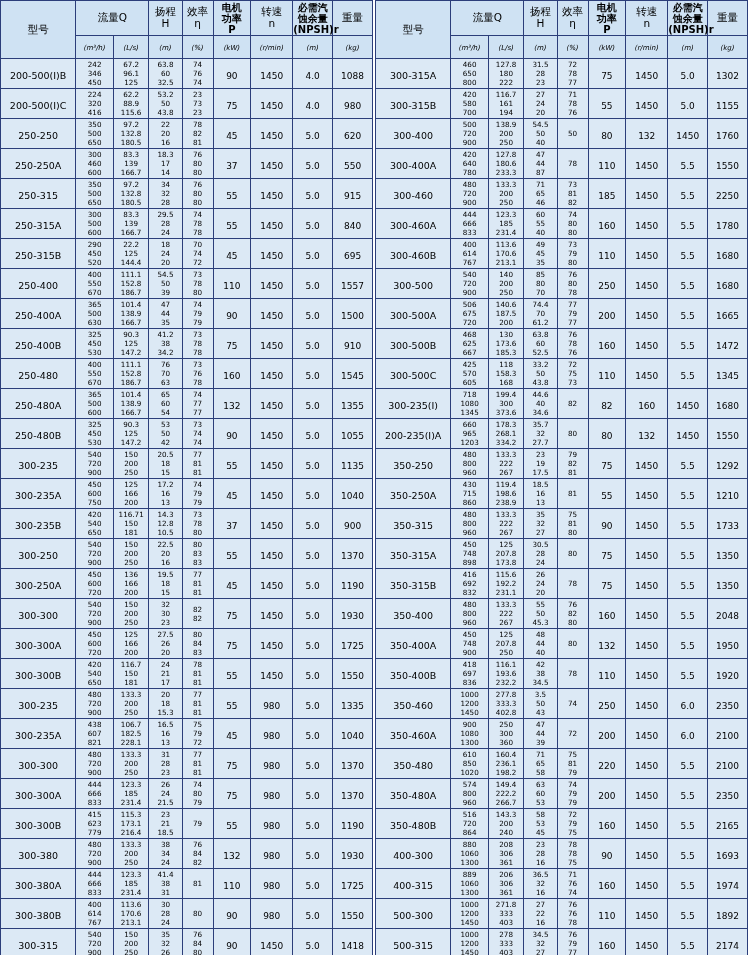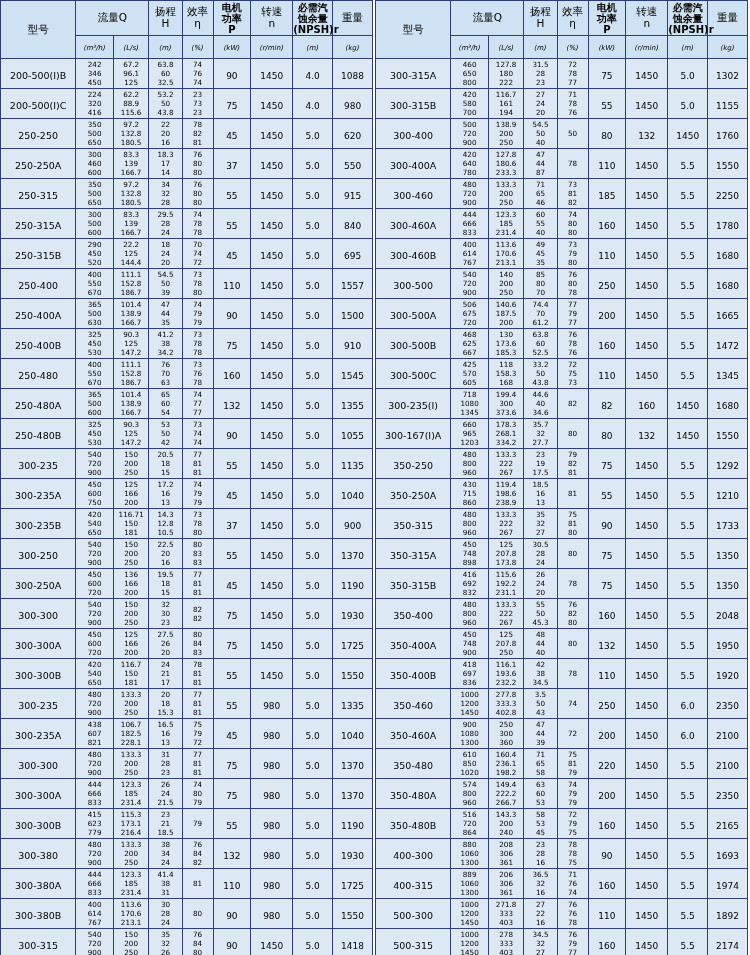--- a/index.html
+++ b/index.html
@@ -596,21 +596,21 @@
           <td><span class="stack"><div>718</div><div>1080</div><div>1345</div></span></td>
           <td><span class="stack"><div>199.4</div><div>300</div><div>373.6</div></span></td>
           <td><span class="stack"><div>44.6</div><div>40</div><div>34.6</div></span></td>
           <td><span class="stack"><div>82</div></span></td>
           <td><span class="val">82</span></td>
           <td><span class="val">160</span></td>
           <td><span class="val">1450</span></td>
           <td><span class="val">1680</span></td>
         </tr>
         <tr class="rowh">
-          <td><span class="model">300-167(I)A</span></td>
+          <td><span class="model">200-235(I)A</span></td>
           <td><span class="stack"><div>660</div><div>965</div><div>1203</div></span></td>
           <td><span class="stack"><div>178.3</div><div>268.1</div><div>334.2</div></span></td>
           <td><span class="stack"><div>35.7</div><div>32</div><div>27.7</div></span></td>
           <td><span class="stack"><div>80</div></span></td>
           <td><span class="val">80</span></td>
           <td><span class="val">132</span></td>
           <td><span class="val">1450</span></td>
           <td><span class="val">1550</span></td>
         </tr>
         <tr class="rowh">

